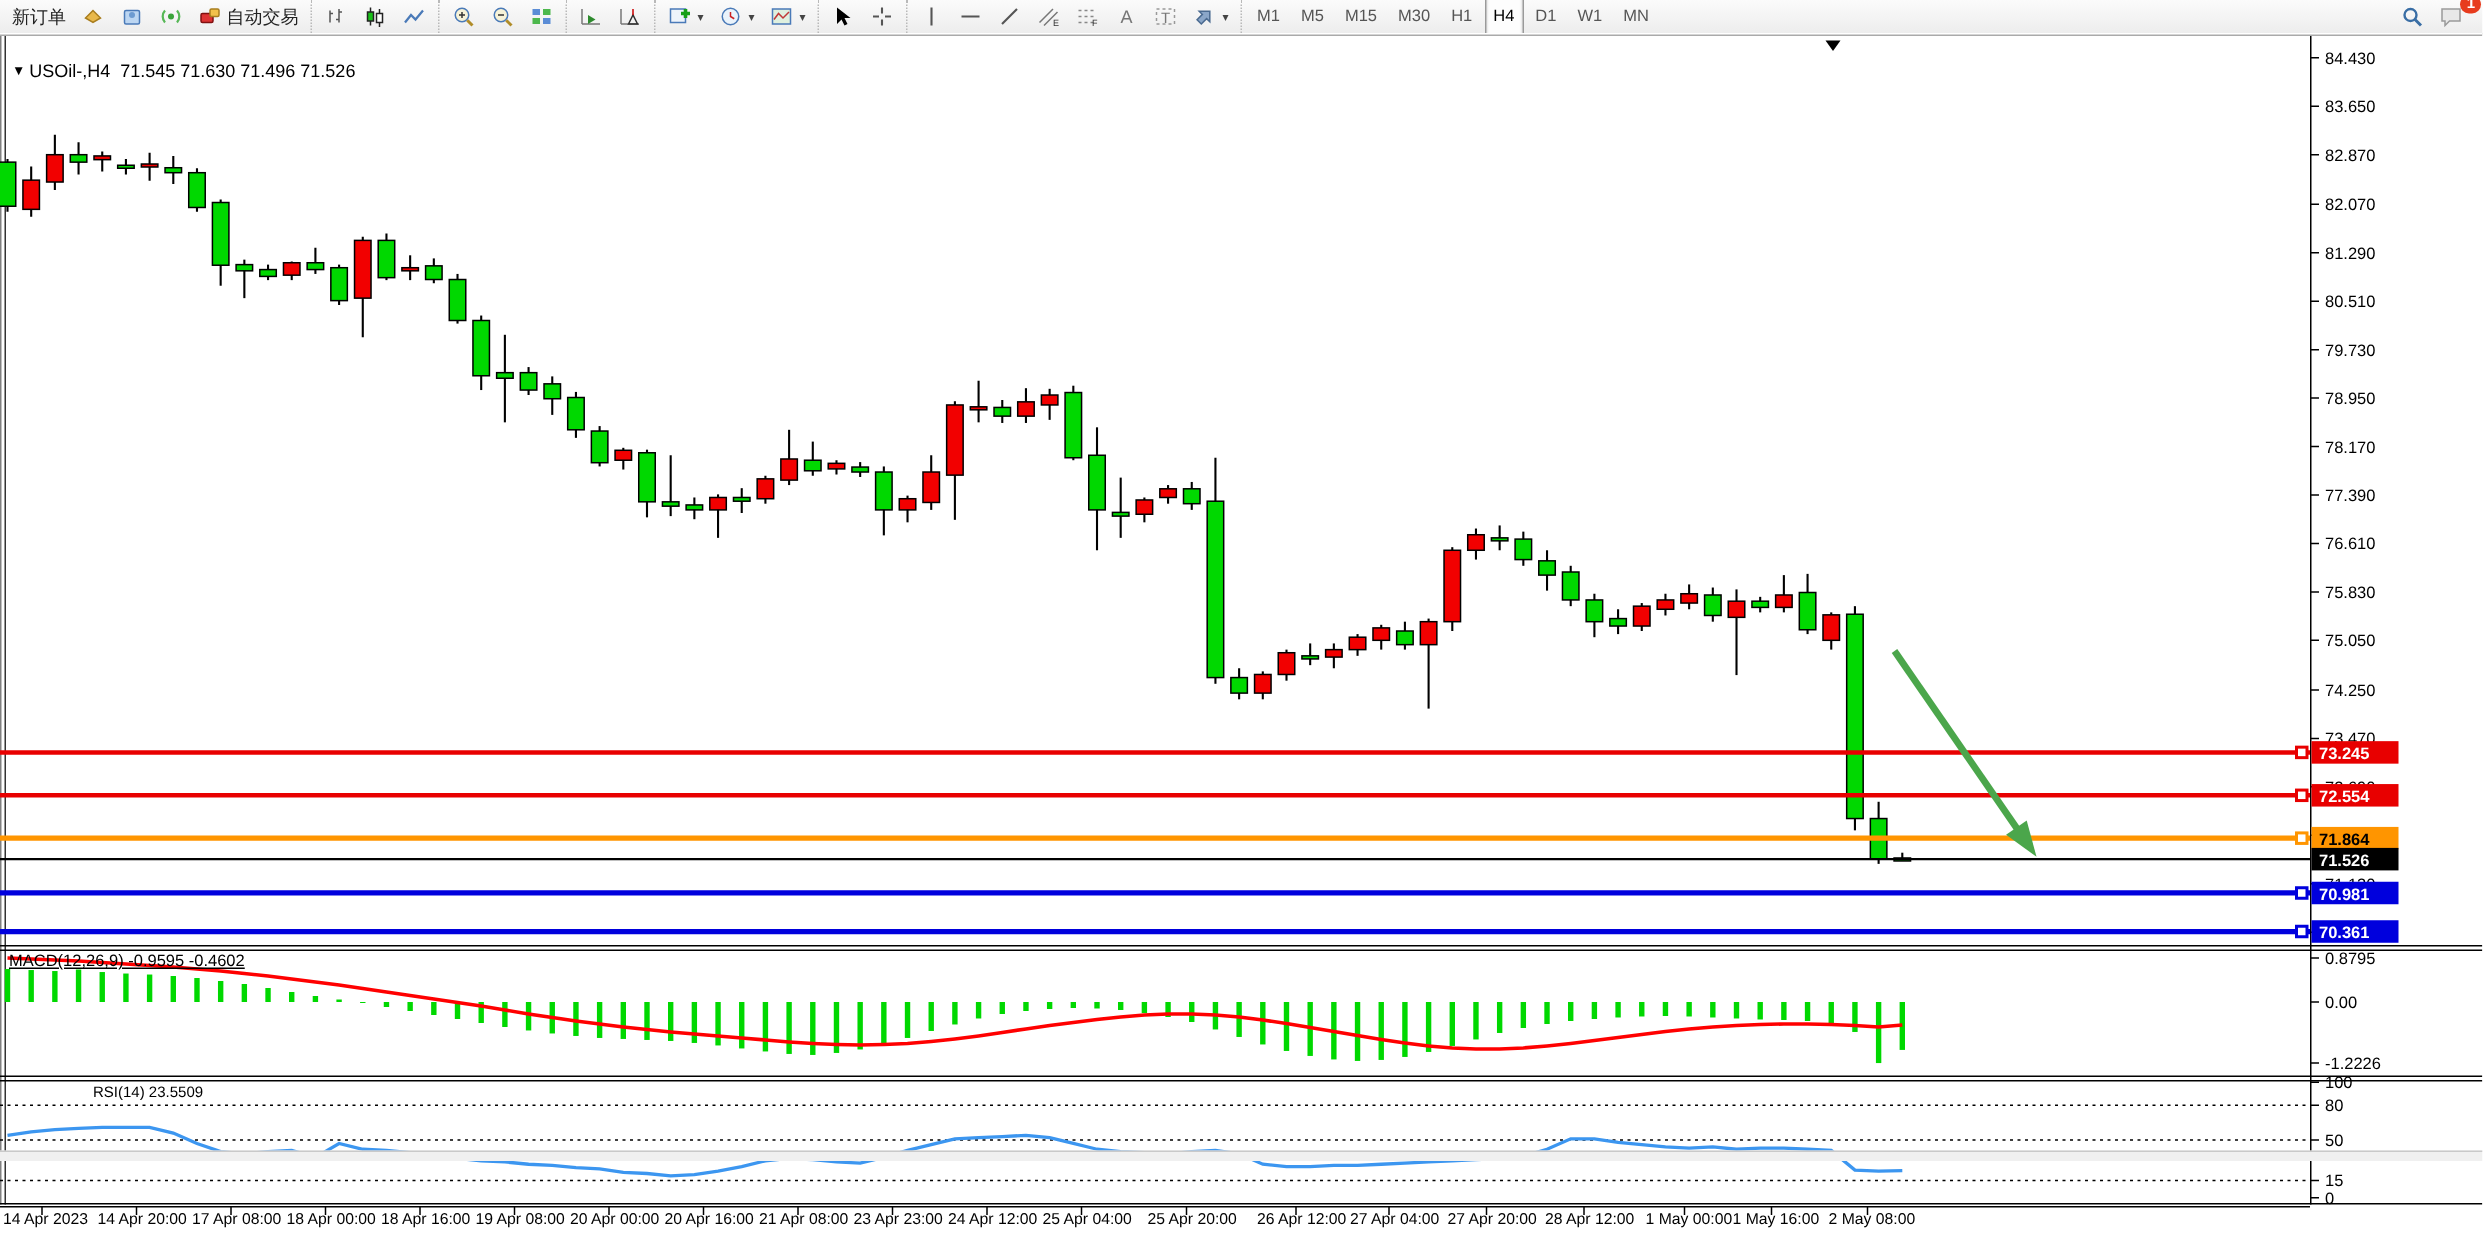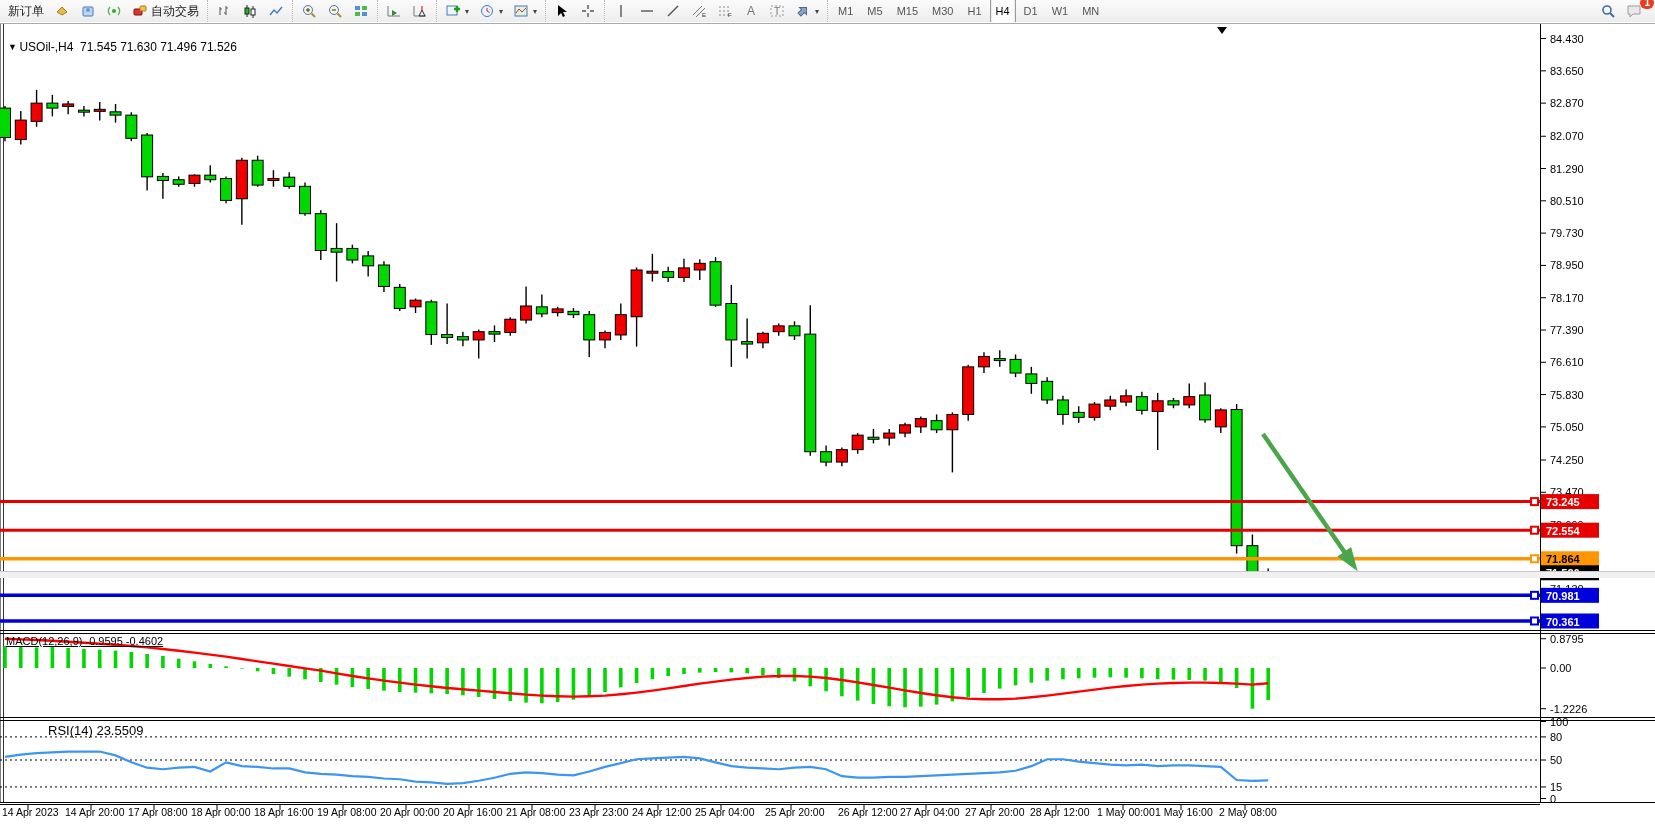--- a/index.html
+++ b/index.html
@@ -1,17 +1,17 @@
 <!DOCTYPE html>
 <html><head>
 <meta charset="utf-8">
 <style>
   html,body{margin:0;padding:0;background:#fff;width:1655px;height:826px;overflow:hidden;
     font-family:"Liberation Sans",sans-serif;-webkit-font-smoothing:antialiased;}
-  #app{position:relative;width:1655px;height:578px;background:#fff;}
+  #app{position:relative;width:1655px;height:774px;background:#fff;}
   
   #toolbar{position:absolute;top:0;left:0;width:1655px;height:22px;
     background:linear-gradient(#fbfbfb,#ededed);border-bottom:1px solid #b5b5b5;
     display:flex;align-items:center;font-size:12px;color:#222;user-select:none;}
   .tgroup{display:flex;align-items:center;height:22px;padding:0 3px;}
   .tgroup + .tgroup{border-left:1px dotted #b9b9b9;}
   .tbtn{display:flex;align-items:center;gap:3px;height:20px;padding:0 4px;border:1px solid transparent;
     border-radius:2px;cursor:default;}
   .tbtn svg{display:block;}
   .caret{font-size:8px;color:#444;margin-left:1px;}
@@ -19,21 +19,21 @@
   .tf.active{background:#fdfdfd;border:1px solid #9a9a9a;box-shadow:inset 0 1px 2px rgba(0,0,0,.25);color:#000;}
   #notif{position:relative;margin-right:6px;}
   #notif .badge{position:absolute;top:-4px;right:-6px;background:#e73c1e;color:#fff;border-radius:8px;
     font-size:10px;line-height:12px;padding:0 4px;font-weight:bold;}
   .spacer{flex:1;}
   
   .ovl{position:absolute;color:#000;white-space:pre;z-index:5;}
   #symtitle{top:28px;left:8px;font-size:12px;margin-top:12px;}
   #symtitle .tri{font-size:9px;vertical-align:1px;}
   #macdlabel{top:635px;left:6px;font-size:11px;text-decoration:underline;}
-  #rsilabel{top:723px;left:6px;font-size:13px;padding-left:42px;}
+  #rsilabel{top:723px;left:20px;font-size:10px;padding-left:42px;}
   #chart{position:absolute;top:22px;left:0;}
   #bottomstrip{position:absolute;left:0;bottom:0;width:1655px;height:6px;background:#f0f0f0;border-top:1px solid #c9c9c9;}
 </style>
 </head>
 <body>
 
 <div id="app">
 
   <div id="toolbar">
     <div class="tgroup">

